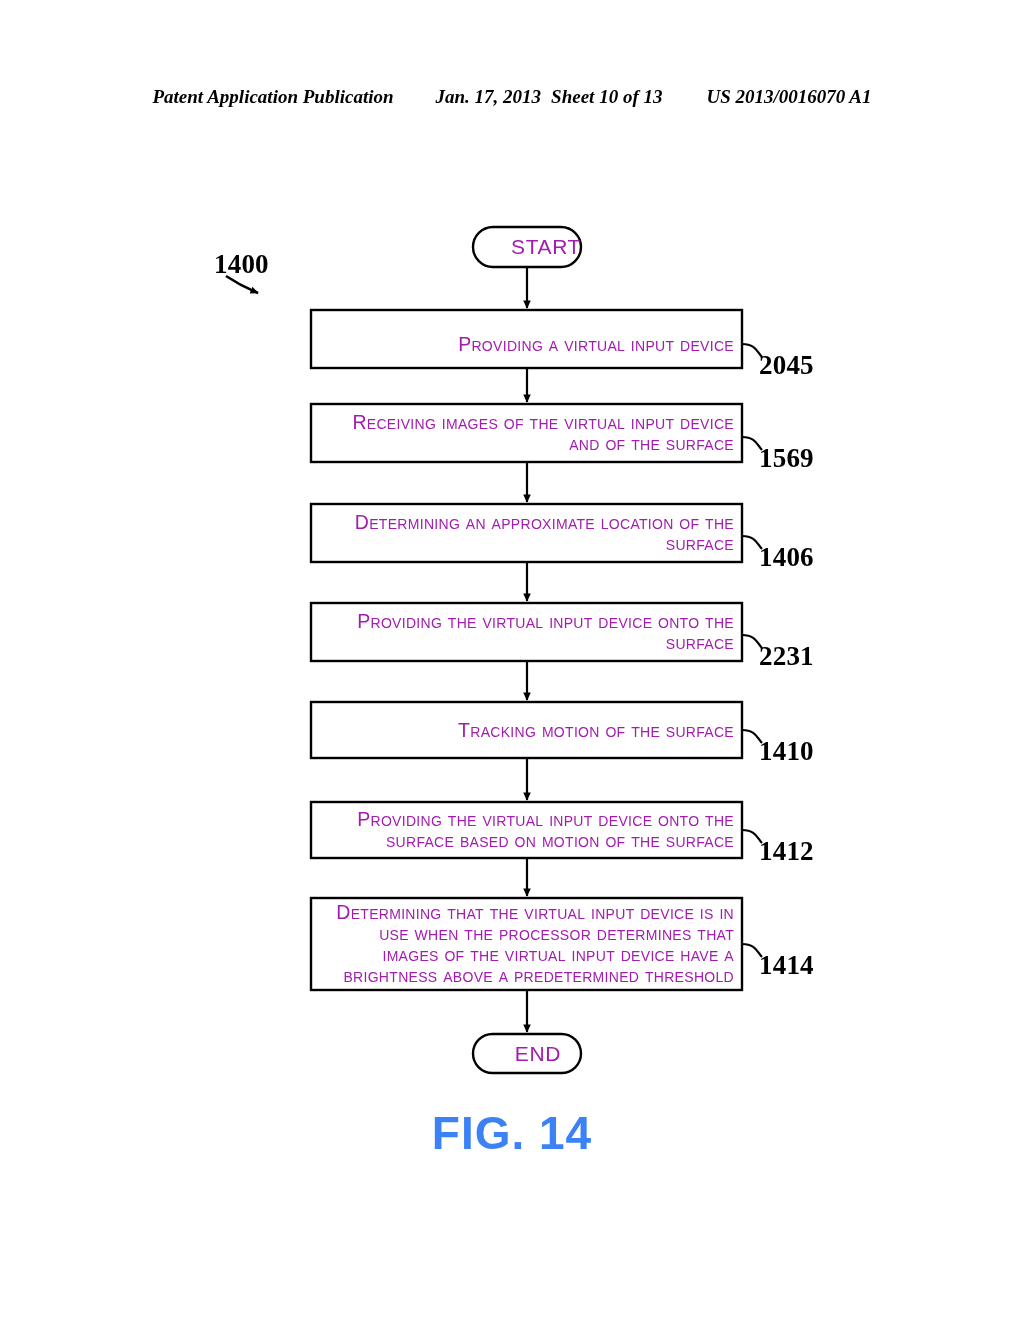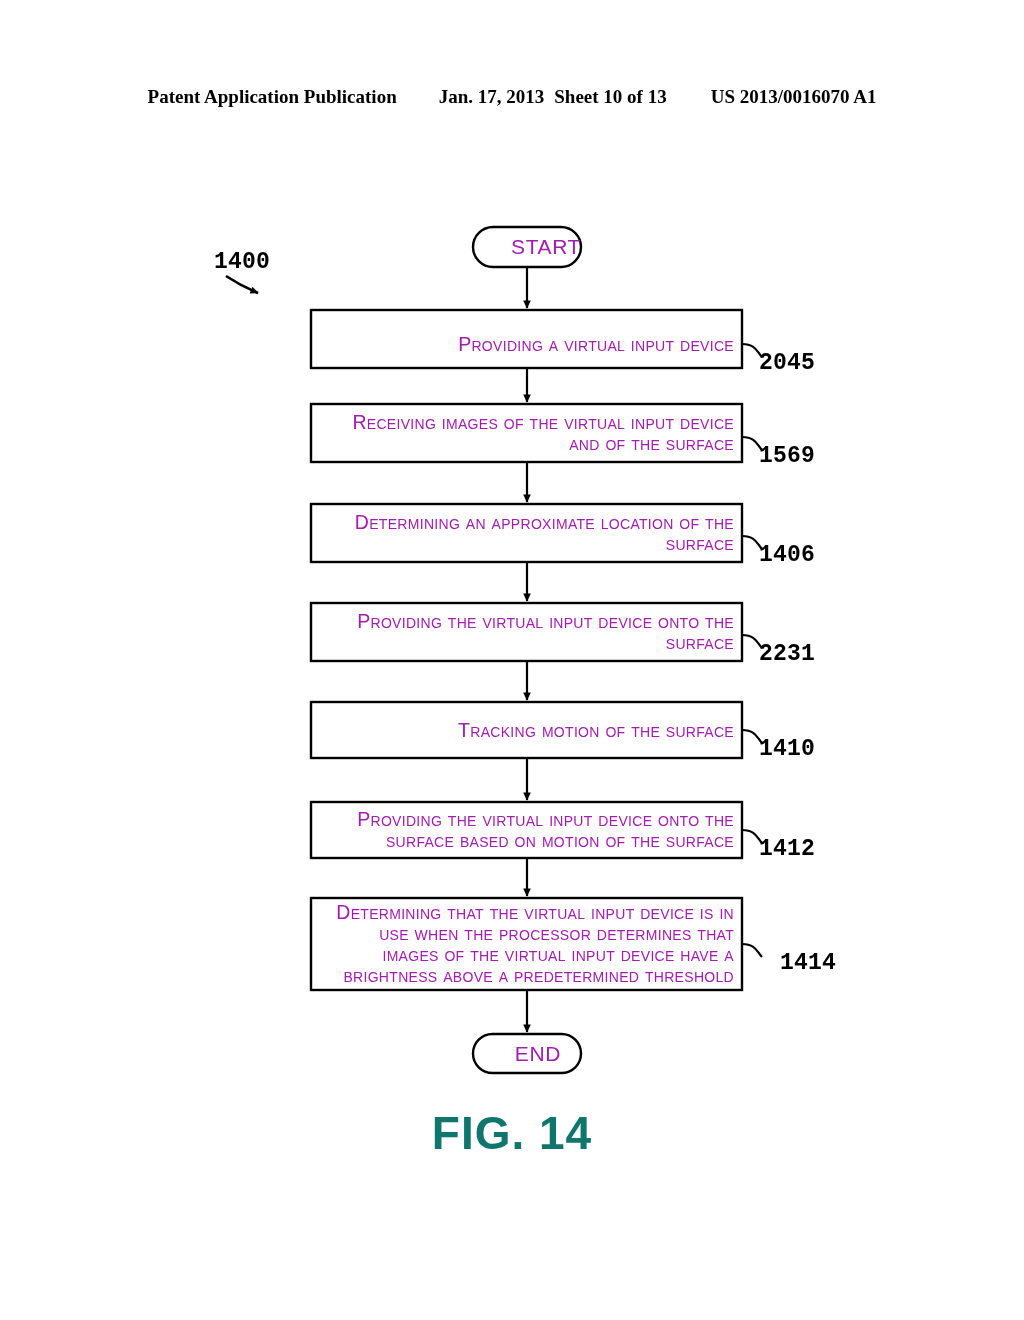--- a/index.html
+++ b/index.html
@@ -26,21 +26,21 @@
     height: 28px;
     display: flex;
     justify-content: center;
     align-items: baseline;
     font-family: "Liberation Serif", serif;
     font-weight: bold;
     font-size: 19px;
     letter-spacing: 0px;
     white-space: nowrap;
   }
-  #page-header .hdr-seg { display: inline-block; }
+  #page-header .hdr-seg { display: inline-block; font-style: italic; }
   #page-header .gap-a { width: 42px; display: inline-block; }
   #page-header .gap-b { width: 10px; display: inline-block; }
   #page-header .gap-c { width: 44px; display: inline-block; }
 
   
   #flowchart {
     position: absolute;
     top: 0;
     left: 0;
     width: 1024px;
@@ -80,40 +80,40 @@
   .box-text {
     display: flex;
     align-items: center;
     justify-content: center;
   }
   .box-text > span { display: block; width: 100%; }
 
   
   .ref-num {
     position: absolute;
-    font-family: Liberation Mono, monospace;
+    font-family: Liberation Serif, serif;
     font-weight: bold;
-    font-size: 23px;
+    font-size: 27px;
     letter-spacing: 0.2px;
     color: #000000;
     white-space: nowrap;
   }
 
   
   #fig-caption {
     position: absolute;
     left: 0;
     top: 1106px;
     width: 1024px;
     text-align: center;
     font-family: "Liberation Sans", sans-serif;
     font-weight: bold;
     font-size: 46px;
     letter-spacing: 1px;
-    color: #0f766e;
+    color: #3b82f6;
   }
 </style>
 </head>
 <body>
 
 <div id="page-header">
   <span class="hdr-seg">Patent Application Publication</span>
   <span class="gap-a"></span>
   <span class="hdr-seg">Jan. 17, 2013</span>
   <span class="gap-b"></span>
@@ -212,17 +212,17 @@
   <div class="ref-num" style="left:759px; top:443px;">1569</div>
 
   <div class="ref-num" style="left:759px; top:542px;">1406</div>
 
   <div class="ref-num" style="left:759px; top:641px;">2231</div>
 
   <div class="ref-num" style="left:759px; top:736px;">1410</div>
 
   <div class="ref-num" style="left:759px; top:836px;">1412</div>
 
-  <div class="ref-num" style="left:759px; top:950px;margin-left:21px;">1414</div>
+  <div class="ref-num" style="left:759px; top:950px;">1414</div>
 
 </div>
 
 <div id="fig-caption">FIG. 14</div>
 
 </body></html>

